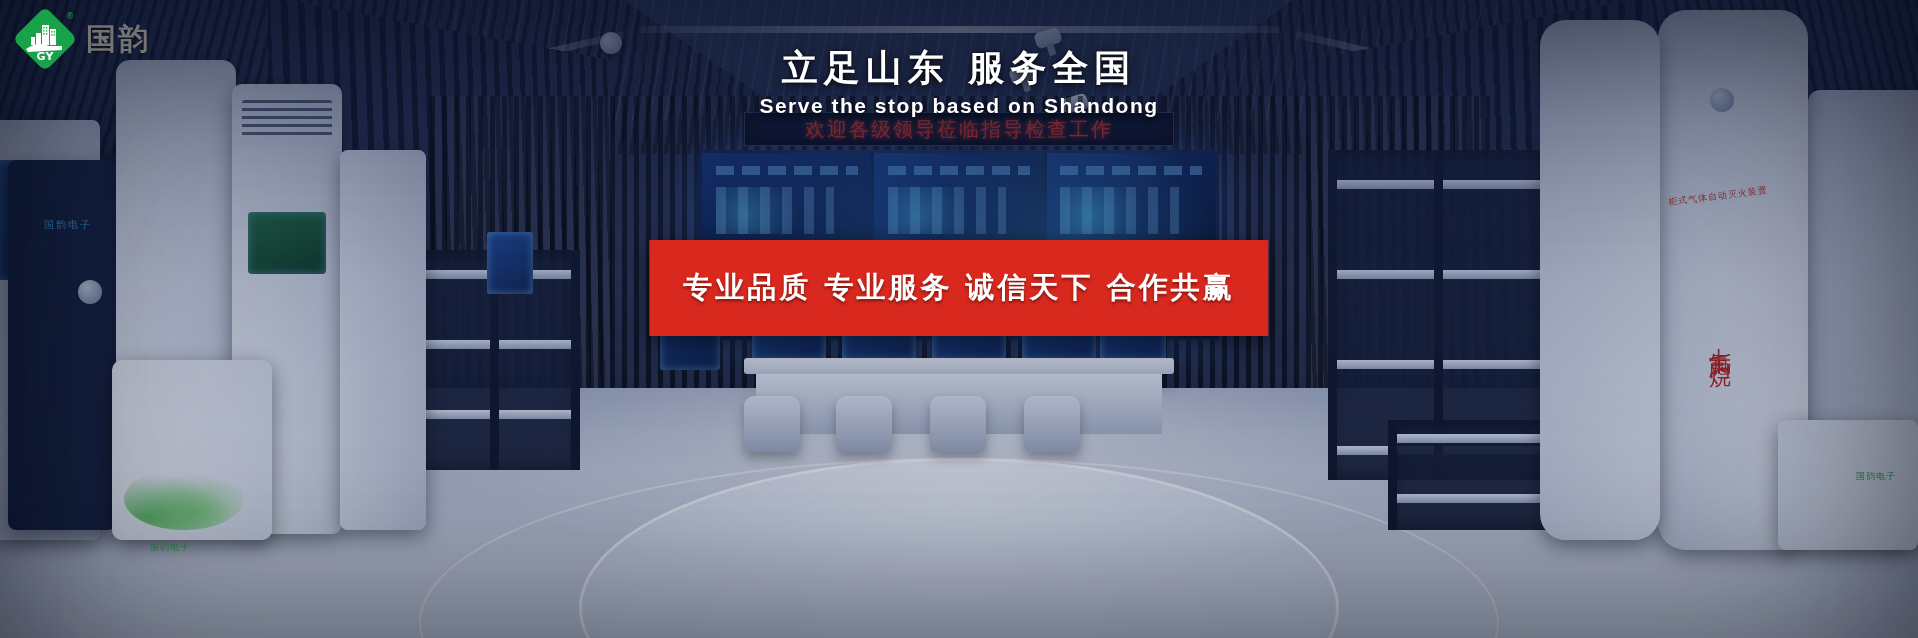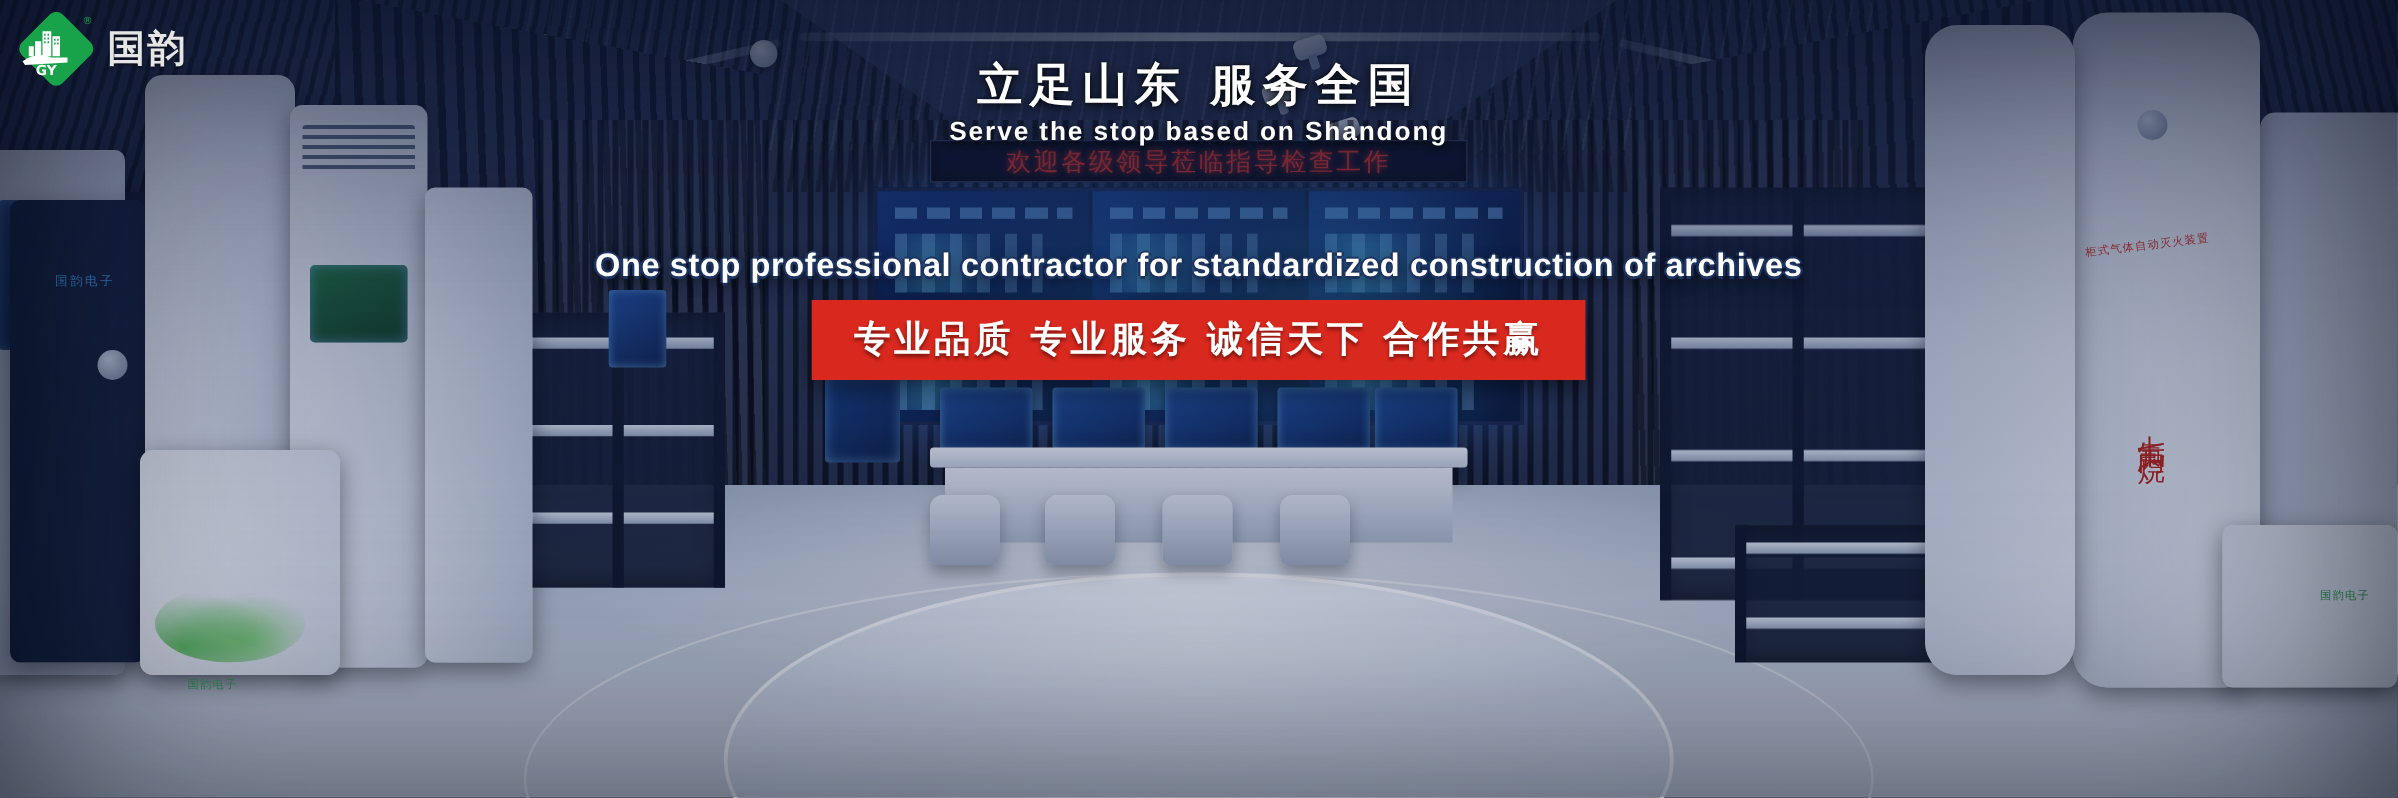--- a/index.html
+++ b/index.html
@@ -232,27 +232,27 @@
   .decal-right-box{ right:22px; top:470px; font-size:9px; color:#2f9e4a; letter-spacing:1px; }
 
   
   .logo{ position:absolute; left:14px; top:8px; display:flex; align-items:center; gap:10px; z-index:40; }
   .logo-mark{ position:relative; width:62px; height:62px; }
   .logo-diamond{
     position:absolute; left:50%; top:50%; width:46px; height:46px;
     transform:translate(-50%,-50%) rotate(45deg);
     background:#18a34a; border-radius:7px;
   }
-  .logo-inner{ position:absolute; inset:0; display:flex; align-items:center; }
+  .logo-inner{ position:absolute; inset:0; display:flex; align-items:center; justify-content:center; }
   .logo-svg{ width:46px; height:46px; display:block; }
   .logo-reg{
     position:absolute; right:2px; top:4px; font-size:8px; color:#18a34a; font-family:"DejaVu Sans",sans-serif;
   }
   .logo-text{
-    font-family:Liberation Mono, monospace; font-size:30px; font-weight:700; color:#e5e5e5;
+    font-family:Liberation Mono, monospace; font-size:30px; font-weight:700; color:#737373;
     letter-spacing:2px; text-shadow:0 1px 2px rgba(0,0,0,.5);
   }
 
   
   .copy{ position:absolute; inset:0; z-index:30; }
 
   .tagline-cn{
     position:absolute; left:0; right:0; top:44px; text-align:center;
     font-family:"DejaVu Sans", sans-serif; font-size:36px; font-weight:700; color:#ffffff;
     letter-spacing:6px;
@@ -277,21 +277,21 @@
     position:absolute; left:0; right:0; top:197px; text-align:center;
     font-family:"Liberation Sans", sans-serif; font-size:26px; font-weight:700; color:#ffffff;
     letter-spacing:.5px; white-space:nowrap;
     text-shadow:
       2px 0 0 #1d3460, -2px 0 0 #1d3460, 0 2px 0 #1d3460, 0 -2px 0 #1d3460,
       0 4px 12px rgba(0,0,0,.8);
   }
 
   .redbar{
     position:absolute; left:50%; top:240px; transform:translateX(-50%);
-    background:#d9281d; padding:12px 34px;
+    background:#d9281d; padding:28px 34px;
     box-shadow:0 6px 22px rgba(0,0,0,.55);
     display:flex; align-items:center; justify-content:center;
   }
   .redbar span{
     font-family:"DejaVu Sans", sans-serif; font-size:29px; font-weight:700; color:#ffffff;
     letter-spacing:3px; white-space:nowrap;
     text-shadow:0 2px 3px rgba(0,0,0,.45);
   }
 </style>
 </head>
@@ -441,19 +441,18 @@
         </svg>
       </div>
       <div class="logo-reg">®</div>
     </div>
     <div class="logo-text">国韵</div>
   </div>
 
   <div class="copy">
     <div class="tagline-cn">立足山东 服务全国</div>
     <div class="tagline-en">Serve the stop based on Shandong</div>
-    <div class="subline-en">One stop professional contractor for standardized construction of archives</div>
     <div class="redbar">
       <span>专业品质  专业服务  诚信天下  合作共赢</span>
     </div>
   </div>
 
 </div>
 
 </body></html>

